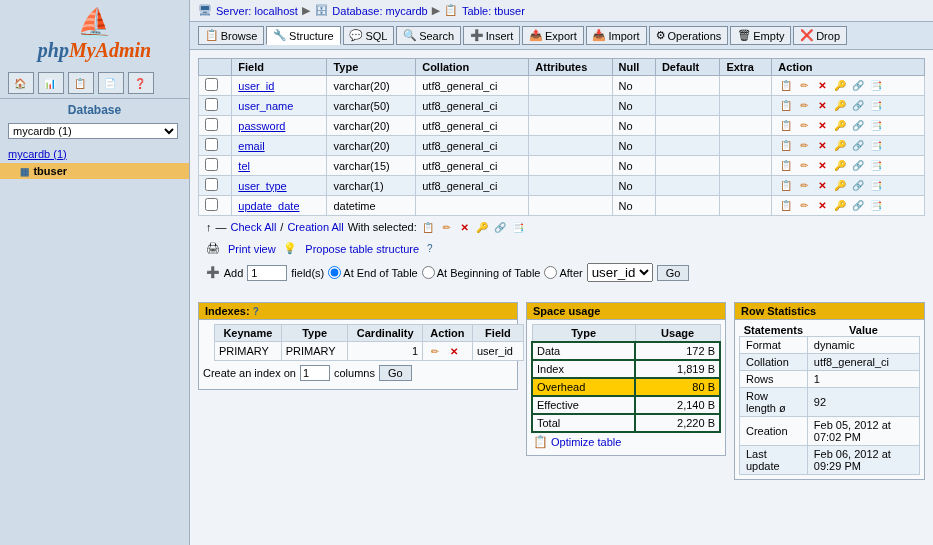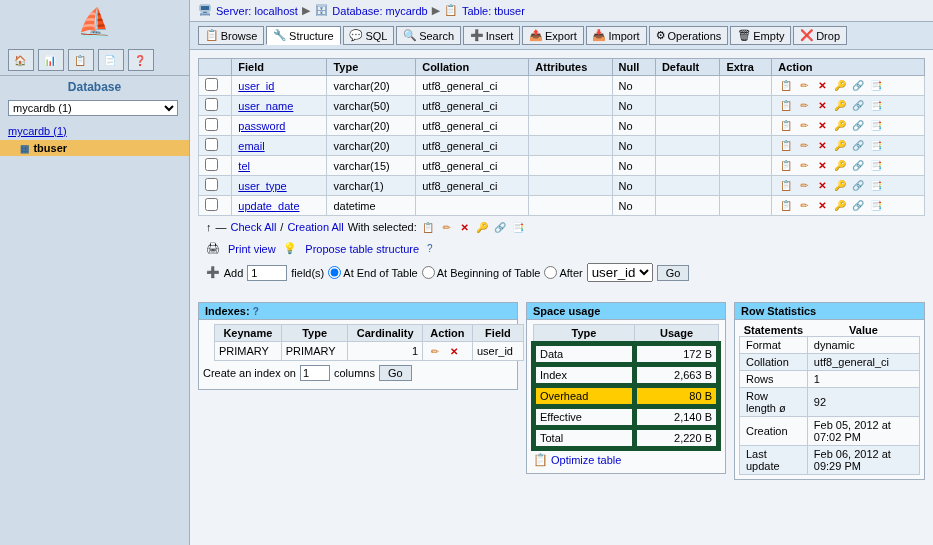--- a/index.html
+++ b/index.html
@@ -58,32 +58,32 @@
     
     .add-field-row { padding: 4px 8px; font-size: 11px; display: flex; align-items: center; gap: 4px; }
     .add-input { width: 40px; border: 1px solid #8090a0; padding: 1px 3px; font-size: 11px; }
     .go-btn { padding: 1px 8px; background: #e0e8f0; border: 1px solid #8090a0; cursor: pointer; font-size: 11px; }
     .radio-label { display: flex; align-items: center; gap: 2px; }
 
     
     .bottom-panels { display: flex; gap: 8px; padding: 8px; }
 
     .indexes-panel { flex: 0 0 320px; }
-    .panel-title { background: #7dd3fc; border: 1px solid #a0b0c0; padding: 2px 6px; font-weight: bold; font-size: 11px; }
+    .panel-title { background: #eab308; border: 1px solid #a0b0c0; padding: 2px 6px; font-weight: bold; font-size: 11px; }
     .panel-content { border: 1px solid #a0b0c0; border-top: none; background: #f8fafc; padding: 4px; }
     .indexes-table { width: 100%; border-collapse: collapse; font-size: 11px; margin-left: 11px; }
     .indexes-table th { background: #e0e8f0; border: 1px solid #c0ccd8; padding: 2px 4px; font-weight: bold; }
     .indexes-table td { border: 1px solid #c0ccd8; padding: 2px 4px; background: #f8fafc; }
     .create-index-row { padding: 4px 0; font-size: 11px; display: flex; align-items: center; gap: 4px; }
     .index-input { width: 30px; border: 1px solid #8090a0; padding: 1px 2px; font-size: 11px; }
 
     .space-panel { flex: 0 0 200px; }
     .space-table { width: 100%; border-collapse: collapse; font-size: 11px; }
     .space-table th { background: #e0e8f0; border: 1px solid #c0ccd8; padding: 2px 4px; font-weight: bold; }
-    .space-table td { border: 5px solid #14532d; padding: 2px 4px; background: #f8fafc; }
+    .space-table td { border: 2px solid #14532d; padding: 2px 4px; background: #f8fafc; }
     .overhead-row td { background: #ffcc00 !important; }
     .optimize-cell { text-align: left; padding: 2px; }
     .optimize-link { color: #0000cc; text-decoration: none; cursor: pointer; font-size: 11px; }
 
     .stats-panel { flex: 1; }
     .stats-table { width: 100%; border-collapse: collapse; font-size: 11px; }
     .stats-table td { border: 1px solid #c0ccd8; padding: 2px 6px; background: #f8fafc; }
     .stats-table tr:nth-child(even) td { background: #e8f0f8; }
 
     .info-icon { color: #336699; cursor: pointer; font-size: 10px; }
@@ -94,20 +94,21 @@
     .logo-sailboat { font-size: 28px; color: #336699; }
   </style>
 </head>
 <body>
 
 <div class="main-container">
 
   <div class="sidebar">
     <div class="logo-container">
       <div class="logo-sailboat">⛵</div>
+      <div class="logo-text"><span>php</span>MyAdmin</div>
     </div>
     <div class="sidebar-icons">
       <button class="sidebar-icon-btn">🏠</button>
       <button class="sidebar-icon-btn">📊</button>
       <button class="sidebar-icon-btn">📋</button>
       <button class="sidebar-icon-btn">📄</button>
       <button class="sidebar-icon-btn">❓</button>
     </div>
     <div class="sidebar-section">Database</div>
     <select class="sidebar-select">
@@ -208,21 +209,21 @@
         <span class="action-icon icon-edit" title="Edit">✏</span>
         <span class="action-icon icon-delete" title="Delete">✕</span>
         <span class="action-icon" title="Primary">🔑</span>
         <span class="action-icon" title="Unique">🔗</span>
         <span class="action-icon" title="Index">📑</span>
       </div>
     </td>
   </tr>
             <tr>
     <td><input type="checkbox" style=""></td>
-    <td style="color:#0000cc;cursor:pointer;text-decoration:underline;">user_name</td>
+    <td style="color:#0000cc;cursor:pointer;">user_name</td>
     <td>varchar(50)</td>
     <td>utf8_general_ci</td>
     <td></td>
     <td>No</td>
     <td></td>
     <td></td>
     <td>
       <div class="action-icons">
         <span class="action-icon icon-browse" title="Browse">📋</span>
         <span class="action-icon icon-edit" title="Edit">✏</span>
@@ -435,21 +436,21 @@
                 <th>Usage</th>
               </tr>
             </thead>
             <tbody id="space-tbody">
                 <tr>
     <td>Data</td>
     <td style="text-align:right;">172 B</td>
   </tr>
                 <tr>
     <td>Index</td>
-    <td style="text-align:right;">2,663 B</td>
+    <td style="text-align:right;">1,819 B</td>
   </tr>
                 <tr class="overhead-row">
     <td>Overhead</td>
     <td style="text-align:right;">80 B</td>
   </tr>
                 <tr>
     <td>Effective</td>
     <td style="text-align:right;">2,140 B</td>
   </tr>
                 <tr>

